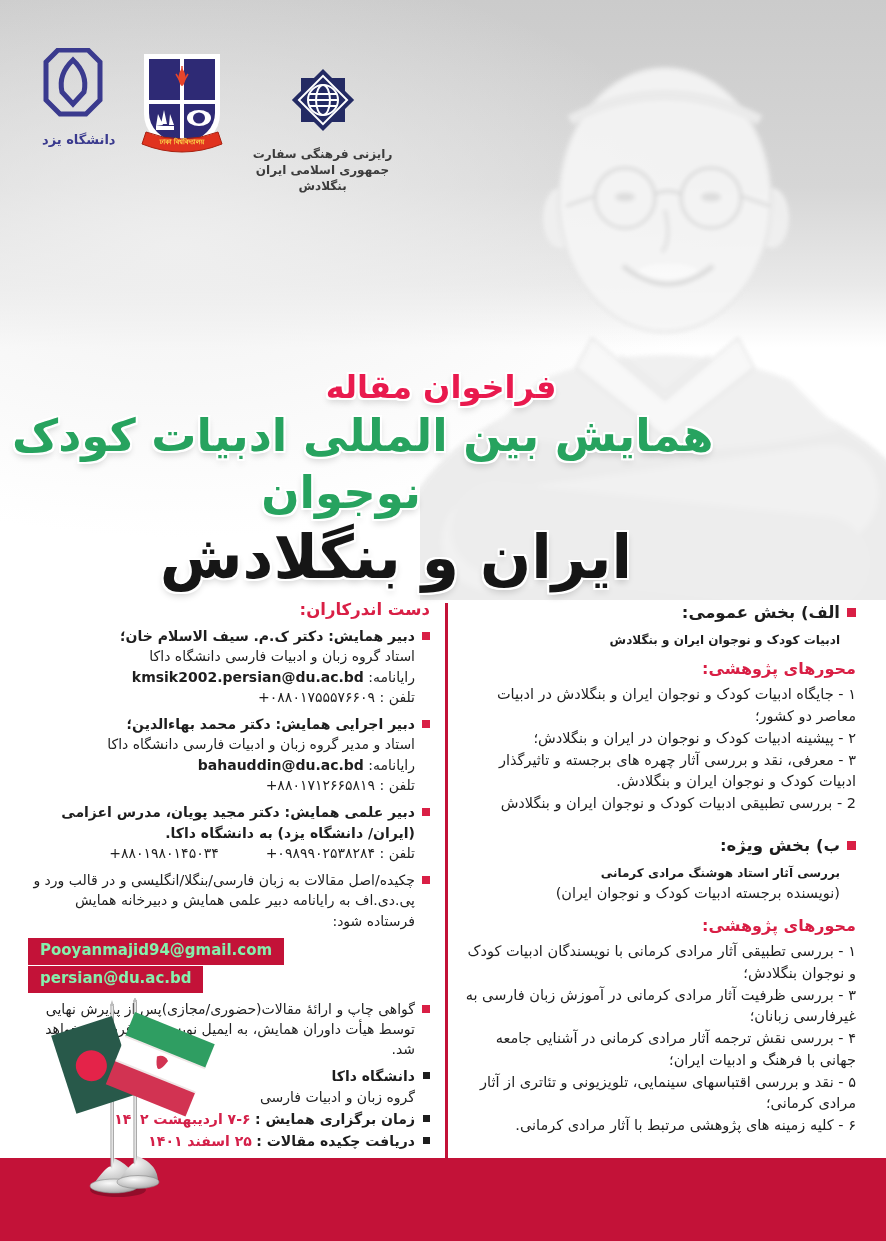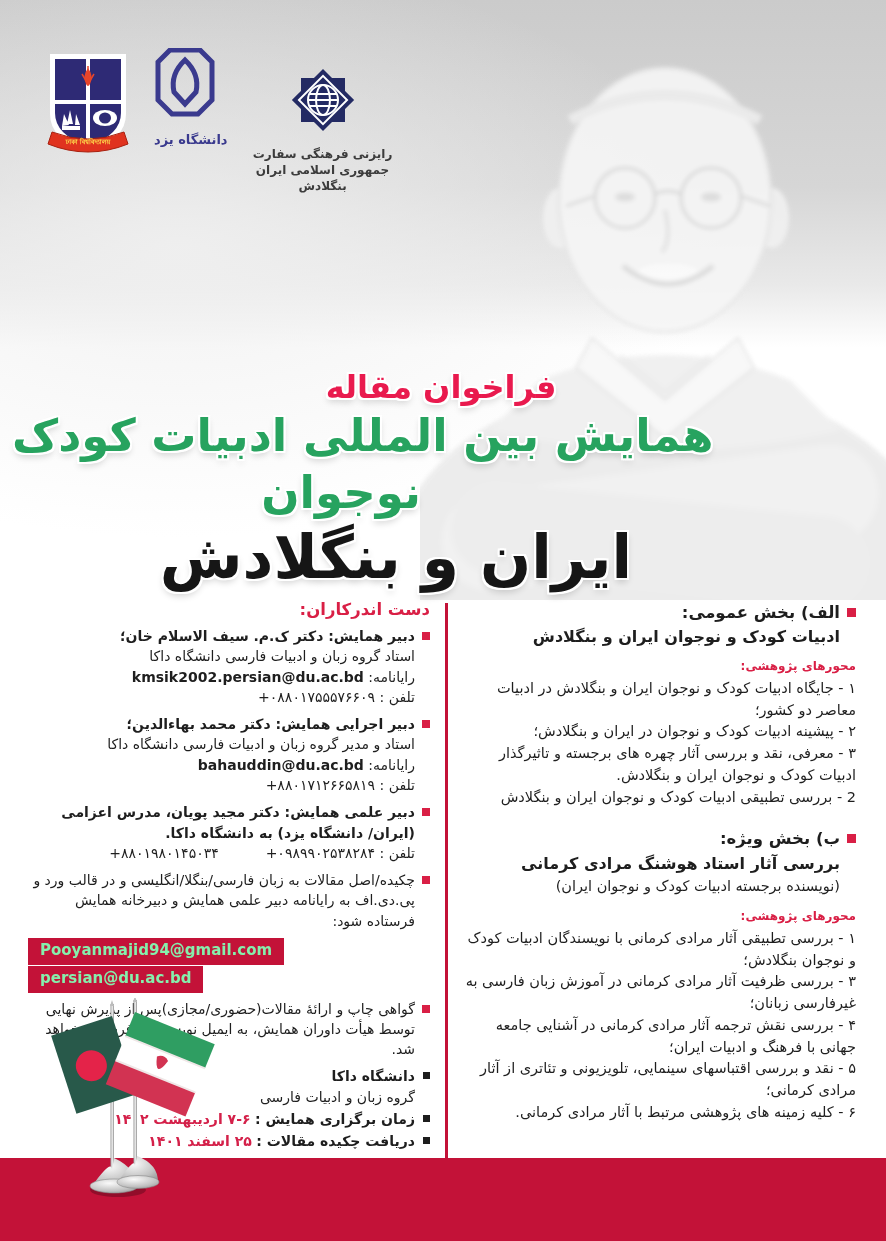--- a/index.html
+++ b/index.html
@@ -33,23 +33,23 @@
   }
   .title-kicker{position:relative;left:47px;font-size:32px;font-weight:bold;color:#e91a4e;line-height:1.2;}
   .title-main{position:relative;left:-53px;font-size:45px;font-weight:bold;color:#27a35f;line-height:1.25;margin-top:2px;}
   .title-sub{position:relative;left:2px;font-size:60px;font-weight:bold;color:#161616;line-height:1.15;margin-top:2px;}
   
   .divider{position:absolute;left:445px;top:603px;width:3px;height:555px;background:#c31238;}
   .col-right{position:absolute;right:30px;top:602px;width:392px;font-size:14.5px;line-height:1.5;text-align:right;}
   .col-left {position:absolute;left:28px;top:598px;width:402px;font-size:14px;line-height:1.45;text-align:right;padding-left:0;}
   .sec-head{display:flex;align-items:flex-start;gap:7px;font-weight:bold;font-size:16.5px;line-height:1.35;}
   .bullet{flex:0 0 auto;width:9px;height:9px;margin-top:6px;background:#d91f45;}
-  .sec-sub{font-weight:bold;font-size:16px;padding-right:16px;line-height:1.35;margin-top:2px;}
+  .sec-sub{font-weight:bold;font-size:12px;padding-right:16px;line-height:1.35;margin-top:8px;}
   .sec-note{font-size:14.5px;padding-right:16px;margin-top:2px;}
-  .axes{color:#d91f45;font-weight:bold;font-size:12px;margin:9px 0 3px;}
+  .axes{color:#d91f45;font-weight:bold;font-size:16px;margin:9px 0 3px;}
   .topics{margin:0;}
   .sec-b{margin-top:20px;}
   .org-heading{color:#d91f45;font-weight:bold;font-size:16.5px;margin-bottom:4px;}
   .org{position:relative;padding-right:15px;margin-bottom:7px;}
   .org .sq{position:absolute;right:0;top:6px;width:8px;height:8px;background:#d91f45;}
   .org .sq.dark{background:#1d1d1d;width:7px;height:7px;}
   .role{font-weight:bold;}
   .mail{font-weight:bold;direction:ltr;unicode-bidi:isolate;text-align:right;}
   .phone{direction:ltr;unicode-bidi:isolate;}
   .phone-gap{display:inline-block;width:38px;}
@@ -95,42 +95,42 @@
       <path d="M 172,338 L 245,400 L 318,338 L 334,368 L 245,438 L 156,368 Z" fill="#f8f8f8" stroke="#e2e2e2" stroke-width="2"></path>
       <path d="M 200,355 L 245,392 M 290,355 L 245,392" stroke="#e6e6e6" stroke-width="2"></path>
       <rect x="20" y="468" width="440" height="98" rx="49" fill="#f0f0f0" transform="rotate(-8 245 517)"></rect>
       <rect x="30" y="500" width="420" height="92" rx="46" fill="#ececec" transform="rotate(6 245 546)"></rect>
     </g>
   </svg>
 
   <div class="logos">
 
     <div>
+      <svg width="62" height="76" viewBox="0 0 62 76">
+        <path d="M 16,2 H 46 L 58,14 V 52 L 44,66 H 18 L 4,52 V 14 Z" fill="none" stroke="#3a3a8e" stroke-width="5"></path>
+        <path d="M 31,12 Q 46,26 42,44 L 31,56 L 20,44 Q 16,26 31,12 Z" fill="none" stroke="#3a3a8e" stroke-width="5"></path>
+      </svg>
+      <div class="logo-caption-yazd">دانشگاه یزد</div>
+    </div>
+
+    <div>
       <svg width="92" height="114" viewBox="0 0 92 114">
         <path d="M 8,6 H 84 V 66 Q 84,92 46,104 Q 8,92 8,66 Z" fill="#ffffff"></path>
         <path d="M 12,10 H 80 V 65 Q 80,88 46,99 Q 12,88 12,65 Z" fill="#2e2a75" stroke="#ffffff" stroke-width="2"></path>
         <rect x="44" y="10" width="4" height="89" fill="#ffffff"></rect>
         <rect x="12" y="52" width="68" height="4" fill="#ffffff"></rect>
         <path d="M 46,20 Q 52,28 48,36 Q 46,40 44,36 Q 40,28 46,20 Z" fill="#e8452b"></path>
         <path d="M 46,36 L 40,26 M 46,36 L 52,26 M 46,36 L 46,18" stroke="#e8452b" stroke-width="1.5"></path>
         <path d="M 28,62 L 31,76 L 25,76 Z M 22,66 L 27,77 L 20,78 Z M 34,66 L 33,77 L 38,77 Z" fill="#ffffff"></path>
         <rect x="20" y="78" width="18" height="4" fill="#ffffff"></rect>
         <ellipse cx="63" cy="70" rx="12" ry="8" fill="#ffffff"></ellipse>
         <ellipse cx="63" cy="70" rx="6" ry="5.5" fill="#2e2a75"></ellipse>
         <path d="M 6,96 Q 46,112 86,96 L 82,84 Q 46,98 10,84 Z" fill="#e0331f" stroke="#a8200f" stroke-width="1"></path>
         <text x="46" y="96" text-anchor="middle" class="dhaka-banner-text">ঢাকা বিশ্ববিদ্যালয়</text>
       </svg>
-    </div>
-
-    <div>
-      <svg width="62" height="76" viewBox="0 0 62 76">
-        <path d="M 16,2 H 46 L 58,14 V 52 L 44,66 H 18 L 4,52 V 14 Z" fill="none" stroke="#3a3a8e" stroke-width="5"></path>
-        <path d="M 31,12 Q 46,26 42,44 L 31,56 L 20,44 Q 16,26 31,12 Z" fill="none" stroke="#3a3a8e" stroke-width="5"></path>
-      </svg>
-      <div class="logo-caption-yazd">دانشگاه یزد</div>
     </div>
 
     <div class="iran-block">
       <svg width="76" height="76" viewBox="0 0 76 76">
         <g fill="#232a63">
           <rect x="16" y="16" width="44" height="44"></rect>
           <rect x="16" y="16" width="44" height="44" transform="rotate(45 38 38)"></rect>
         </g>
         <g fill="none" stroke="#ffffff" stroke-width="2">
           <rect x="21" y="21" width="34" height="34" transform="rotate(45 38 38)"></rect>

